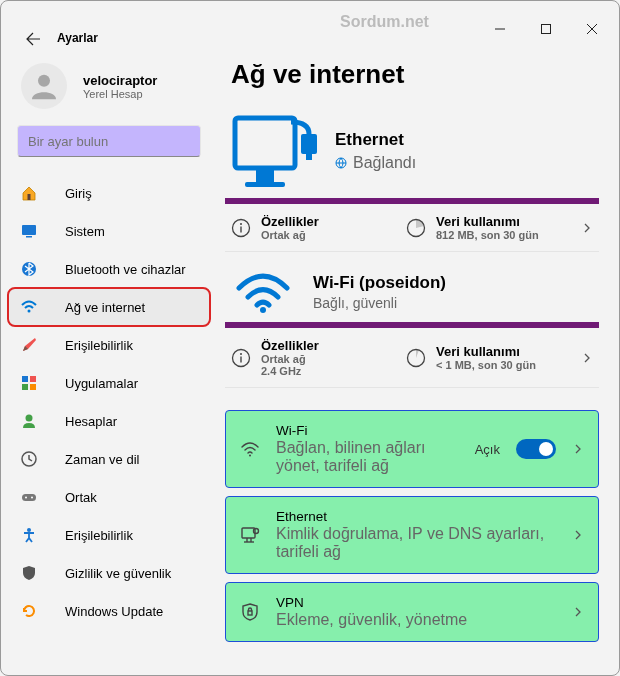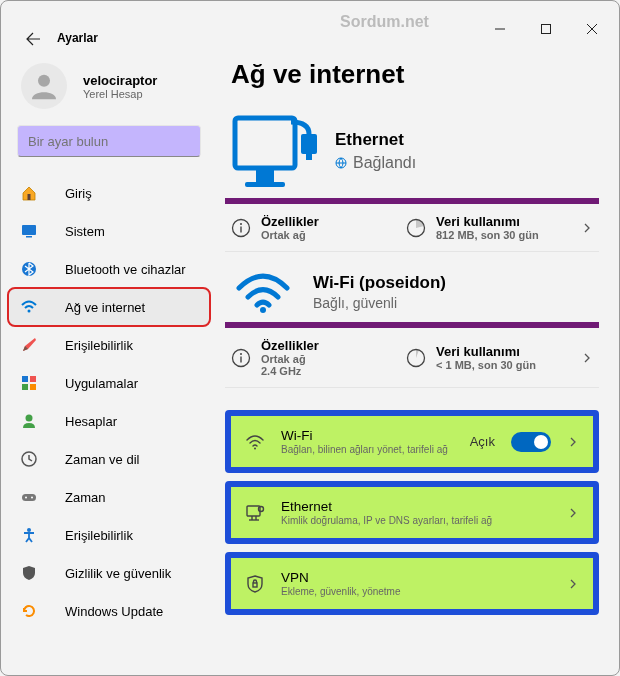--- a/index.html
+++ b/index.html
@@ -40,23 +40,23 @@
     .conn-status { font-size: 16px; color: #666; display: flex; align-items: center; gap: 6px; margin-top: 4px; }
     
     .propbar { display: flex; align-items: center; border-top: 6px solid #701a75; border-bottom: 1px solid #e4e4e4; padding: 10px 6px; gap: 18px; }
     .propcell { display: flex; align-items: center; gap: 10px; flex: 1; }
     .propcell .pt { font-size: 13px; font-weight: 600; }
     .propcell .ps { font-size: 11px; color: #666; font-weight: bold; }
     .chev { color: #555; }
     
     .wifi-hero { display: flex; align-items: center; gap: 22px; padding: 18px 10px 8px 10px; }
     
-    .card { background: #bef264; border: 6px solid #1d4ed8; border-radius: 4px; display: flex; align-items: center; padding: 12px 14px; gap: 16px; margin-top: 8px; }
+    .card { background: #86efac; border: 1px solid #1d4ed8; border-radius: 4px; display: flex; align-items: center; padding: 12px 14px; gap: 16px; margin-top: 8px; }
     .card .ct { font-size: 13.5px; }
-    .card .cs { font-size: 10px; color: #666; margin-top: 1px; }
+    .card .cs { font-size: 16px; color: #666; margin-top: 1px; }
     .card .grow { flex: 1; }
     .card .state { font-size: 13px; color: #333; }
     
     .toggle { width: 40px; height: 20px; background: #0067c0; border-radius: 10px; position: relative; }
     .toggle::after { content: ""; position: absolute; right: 3px; top: 3px; width: 14px; height: 14px; background: #fff; border-radius: 50%; }
     
     .small-ico { width: 20px; height: 20px; stroke: #444; fill: none; stroke-width: 1.4; }
     .circ-ico { width: 20px; height: 20px; color: #444; }
   </style>
 </head>
@@ -191,21 +191,21 @@
       <span>Zaman ve dil</span>
     </div>
     <div class="nav-item">
       <span class="ico">
           <svg width="16" height="16" viewBox="0 0 16 16">
             <rect x="1" y="5" width="14" height="7" rx="3.5" fill="#777"></rect>
             <circle cx="5" cy="8.5" r="1" fill="#fff"></circle>
             <circle cx="11" cy="8.5" r="1" fill="#fff"></circle>
           </svg>
         </span>
-      <span>Zaman</span>
+      <span>Ortak</span>
     </div>
     <div class="nav-item">
       <span class="ico">
           <svg width="16" height="16" viewBox="0 0 16 16">
             <circle cx="8" cy="3" r="2" fill="#1976d2"></circle>
             <path d="M3 6 L13 6 M8 6 V11 M8 11 L5 15 M8 11 L11 15" stroke="#1976d2" stroke-width="1.8" fill="none"></path>
           </svg>
         </span>
       <span>Erişilebilirlik</span>
     </div>

